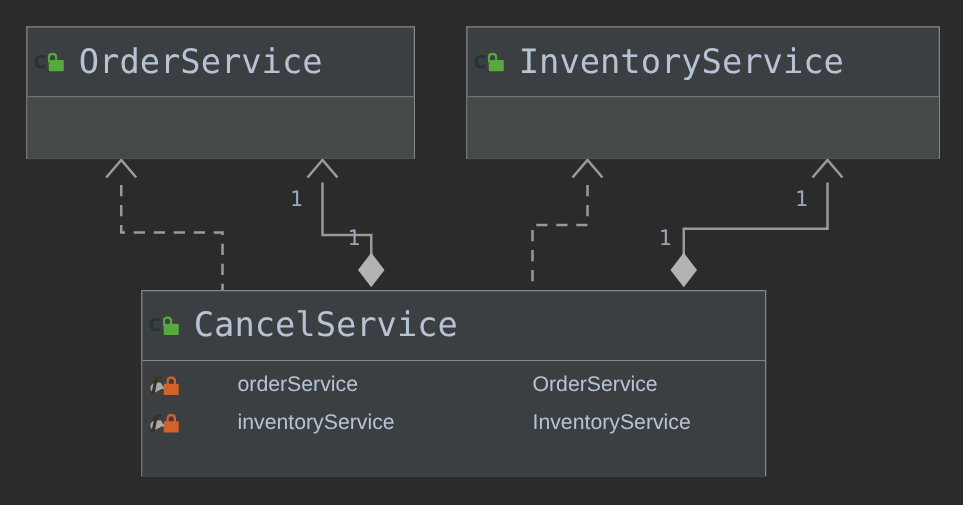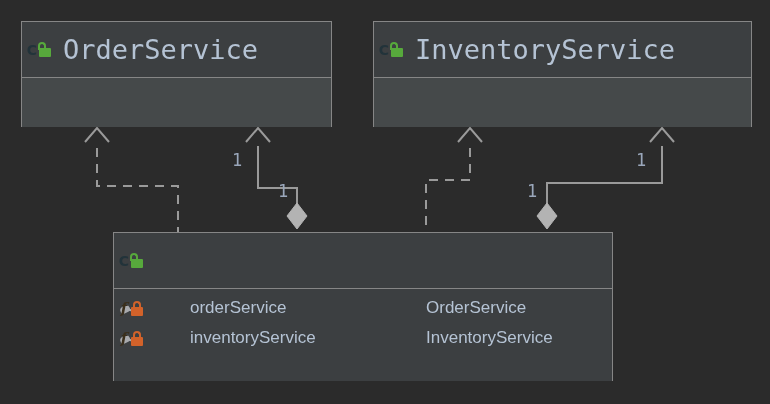--- a/index.html
+++ b/index.html
@@ -237,20 +237,21 @@
 
   <div class="uml-class" style="left:113px; top:232px; width:500px; height:149px;">
     <div class="uml-header" style="height:56px;">
       <span class="icon-wrap">
         <span class="class-icon"><span class="glyph">C</span></span>
       </span>
       <span class="lock open">
         <span class="shackle"></span>
           <span class="body"></span>
       </span>
+      <span class="uml-title" style="font-size:27px; margin-left:12px;">CancelService</span>
     </div>
 
     <div class="uml-body" style="height:92px; padding-top:4px;">
 
       <div class="member-row">
         <span class="icon-wrap">
           <span class="field-icon"><span class="pin"></span><span class="glyph">f</span></span>
         </span>
         <span class="lock closed">
           <span class="shackle"></span>

